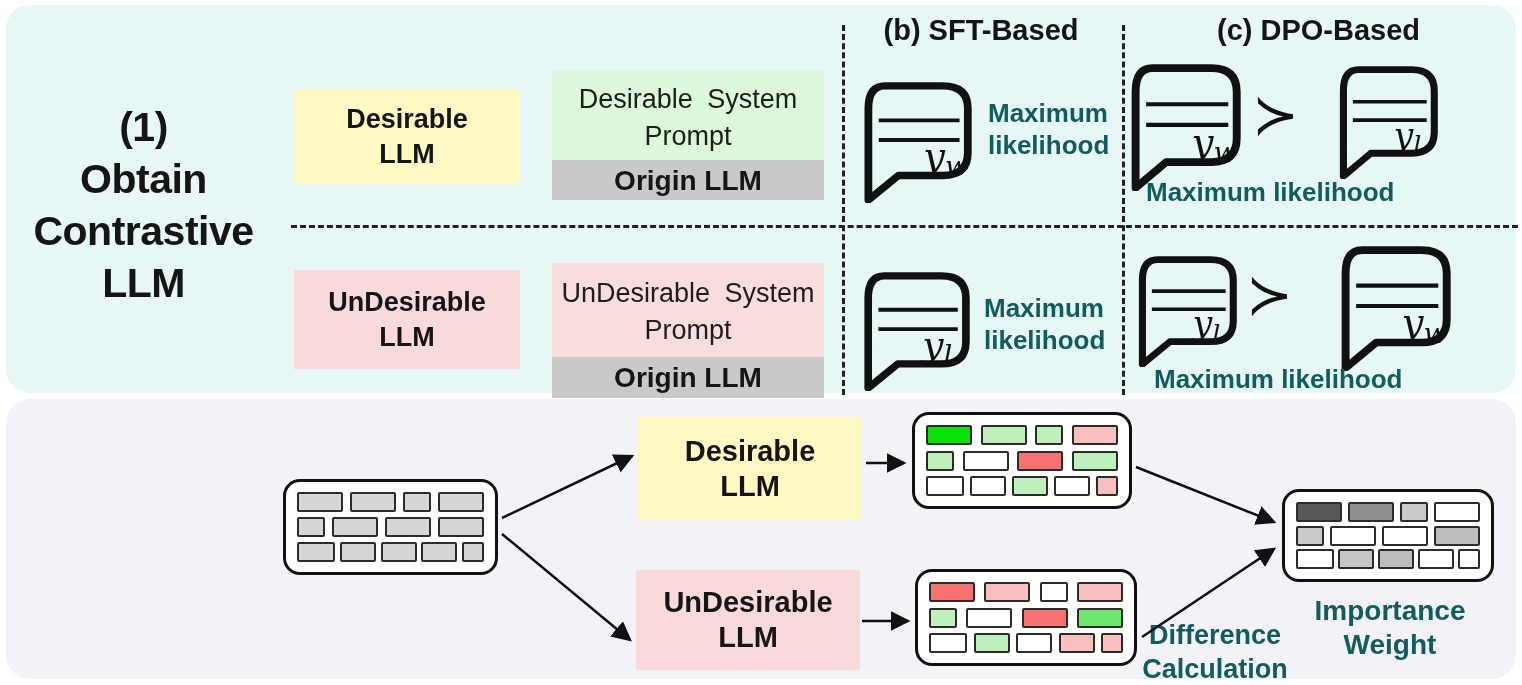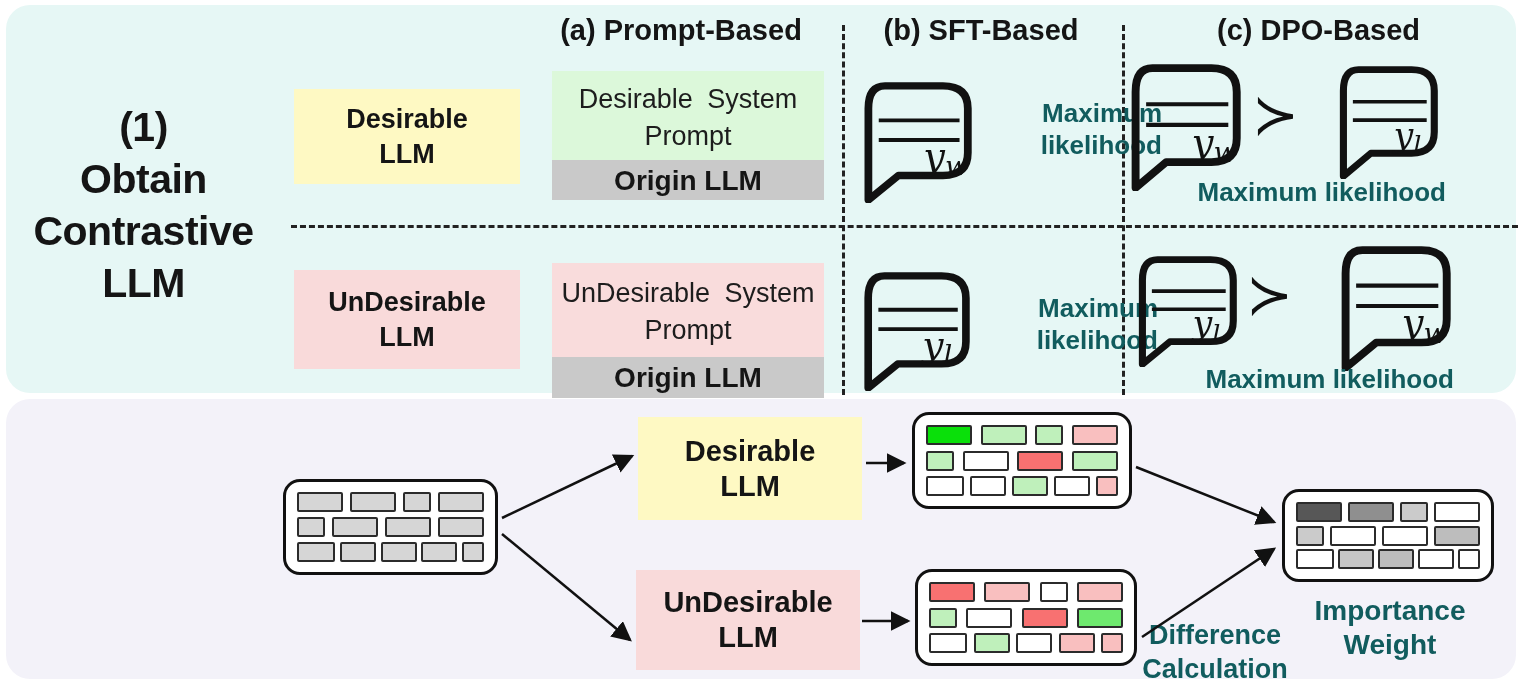--- a/index.html
+++ b/index.html
@@ -48,22 +48,22 @@
   #bub-dpo1L{left:1118px;top:58px;width:118px;height:128px;}
   #bub-dpo1R{left:1327px;top:60px;width:106px;height:114px;}
   #bub-dpo2L{left:1126px;top:250px;width:106px;height:112px;}
   #bub-dpo2R{left:1328px;top:240px;width:118px;height:126px;}
 
   .succ{position:absolute;font-size:56px;line-height:1;color:#111;font-family:"DejaVu Sans",sans-serif;}
   #succ1{left:1246px;top:82px;}
   #succ2{left:1240px;top:262px;}
 
   .teal{color:#115c5e;font-weight:bold;}
-  .ml2{font-size:26px;line-height:32px;text-align:right;margin-left:24px;}
-  .ml1{font-size:26px;text-align:right;}
+  .ml2{font-size:26px;line-height:32px;text-align:left;}
+  .ml1{font-size:26px;text-align:left;}
   #ml-sft1{left:982px;top:92px;width:150px;}
   #ml-sft2{left:978px;top:287px;width:150px;}
   #ml-dpo1{left:1140px;top:172px;width:300px;}
   #ml-dpo2{left:1148px;top:359px;width:300px;}
 
   .tok-grid{position:absolute;background:#ffffff;border:3px solid #111;border-radius:17px;
     display:flex;flex-direction:column;justify-content:space-between;
     padding:10px 11px;box-sizing:border-box;}
   #grid-input{left:283px;top:479px;width:215px;height:96px;}
   #grid-des{left:912px;top:412px;width:220px;height:97px;}
@@ -85,21 +85,20 @@
 <body>
 
 <div id="panel1" class="panel">
   <div class="abs big-title" id="title1">
       <div>(1)</div>
       <div>Obtain</div>
       <div>Contrastive</div>
       <div>LLM</div>
     </div>
 
-  <div class="abs col-header" id="hdr-a">(a) Prompt-Based</div>
   <div class="abs col-header" id="hdr-b">(b) SFT-Based</div>
   <div class="abs col-header" id="hdr-c">(c) DPO-Based</div>
 
   <div class="abs vdash" id="vdash1"></div>
   <div class="abs vdash" id="vdash2"></div>
   <div class="abs hdash" id="hdash1"></div>
 
   <div class="abs fillbox bold-box green-bg" id="box-des-llm">
       <div>Desirable</div>
       <div>LLM</div>

